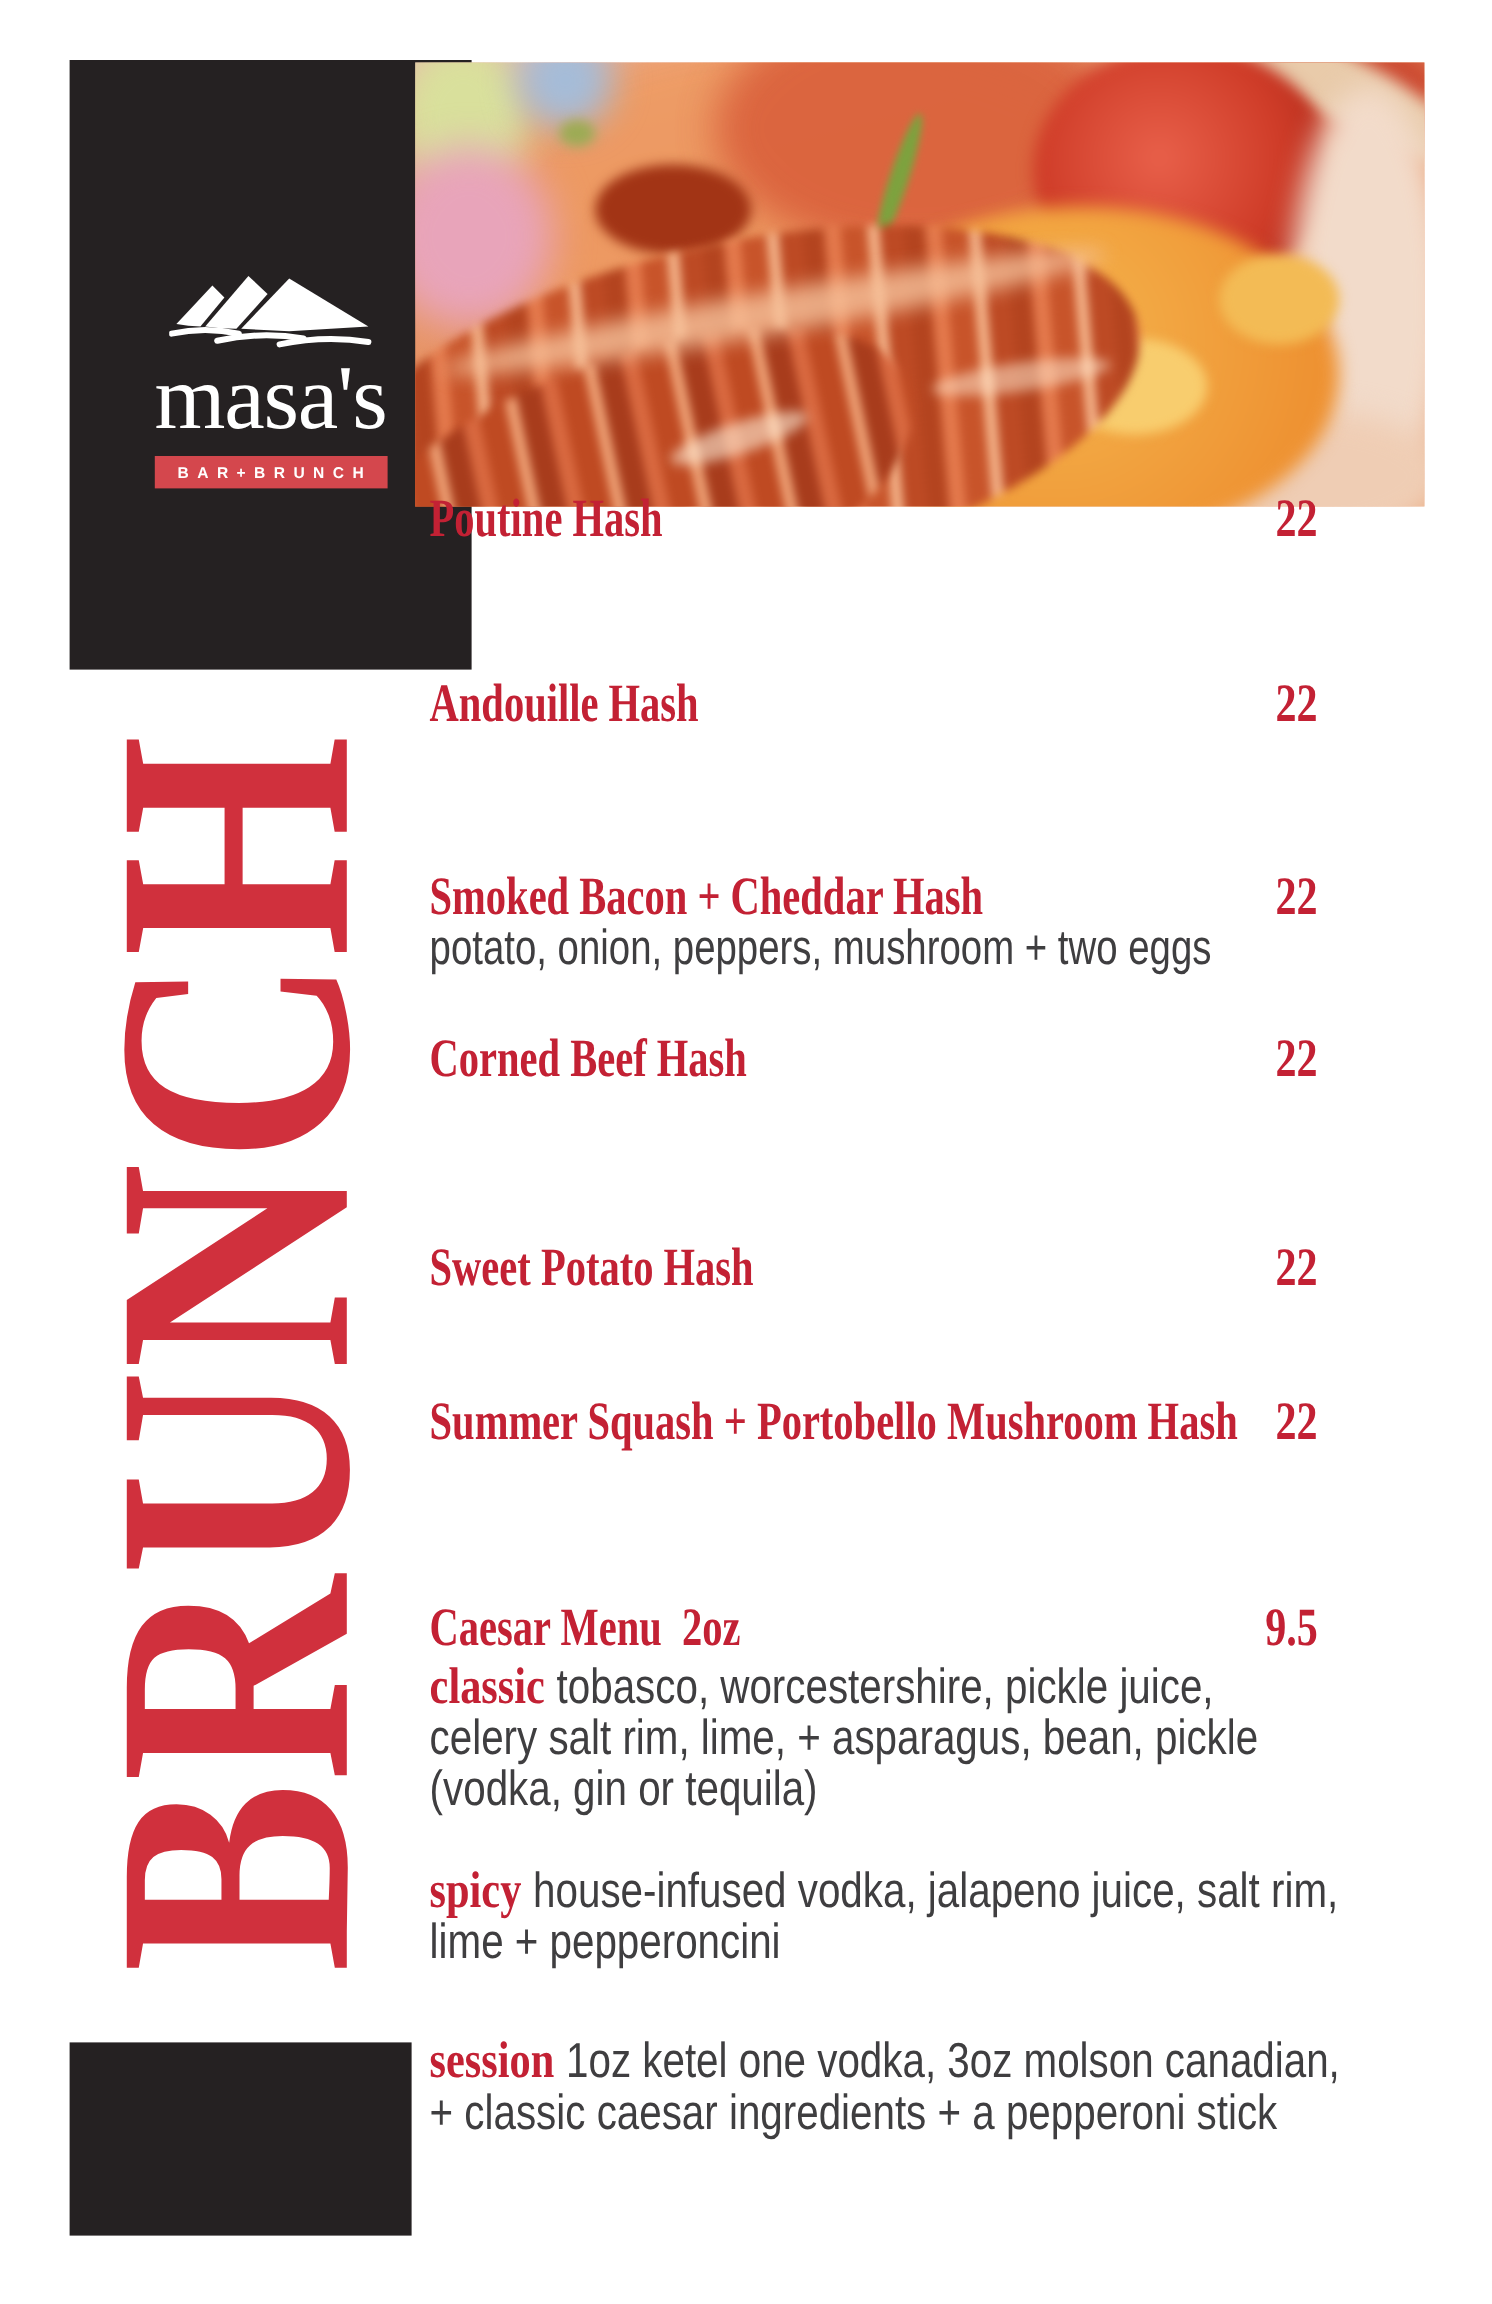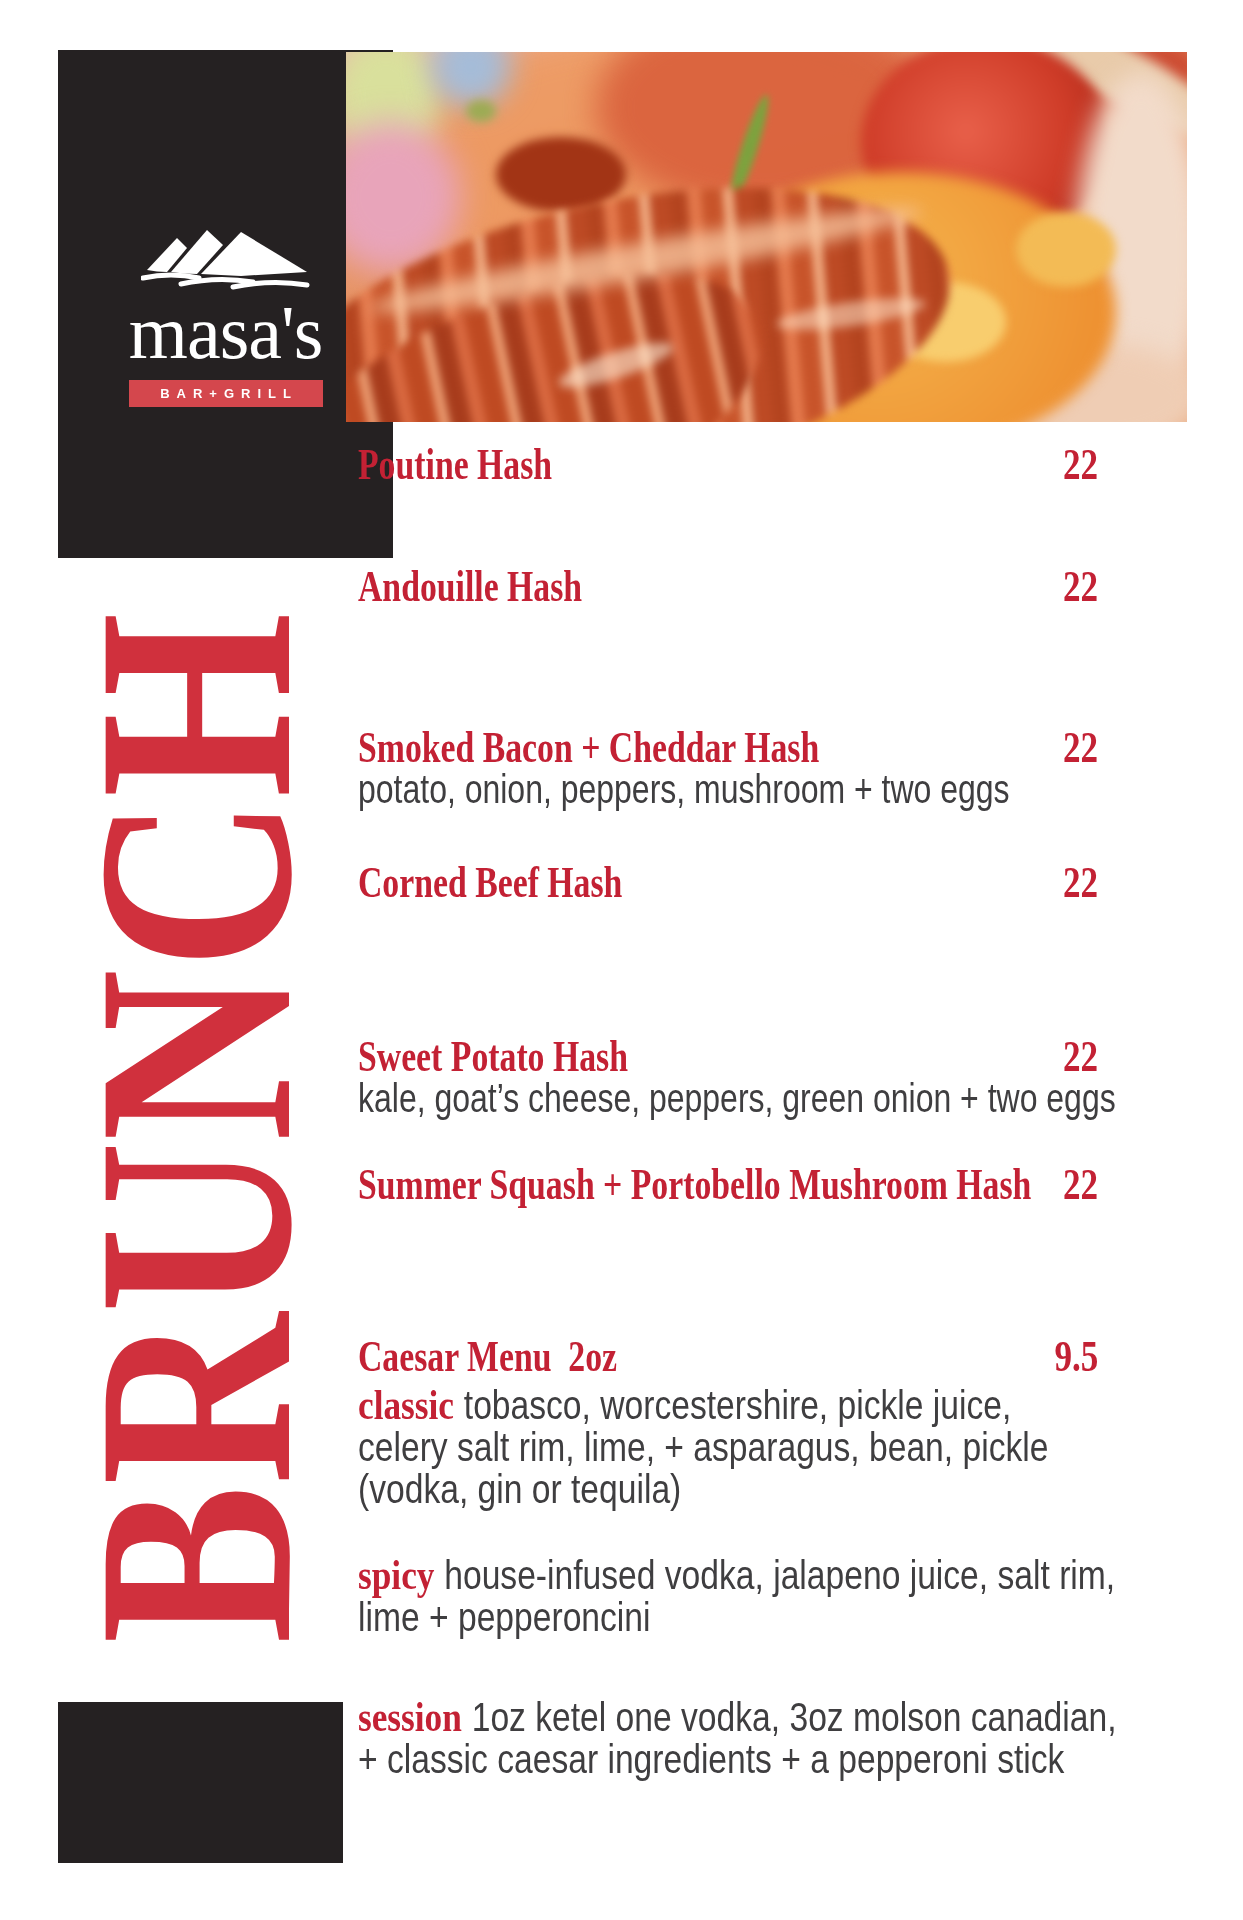--- a/index.html
+++ b/index.html
@@ -94,21 +94,21 @@
           <path d="M30 46 L66 4 L82 19 L56 48 Q42 48 30 46 Z"></path>
           <path d="M60 48 L100 6 L166 46 L100 50 Z"></path>
         </g>
         <g stroke="#ffffff" stroke-width="5" fill="none" stroke-linecap="round">
           <path d="M2 52 Q30 46 58 52"></path>
           <path d="M40 58 Q76 50 112 56"></path>
           <path d="M92 61 Q130 53 166 59"></path>
         </g>
       </svg>
       <div class="brand-name">masa's</div>
-      <div class="tagline">BAR+GRILL</div>
+      <div class="tagline">BAR+BRUNCH</div>
     </div>
   </div>
 
   <div class="photo">
     <div class="b4"></div>
     <div class="b1"></div>
     <div class="b2"></div>
     <div class="b3"></div>
     <div class="b5"></div>
     <div class="b23"></div>
@@ -129,21 +129,21 @@
     <div class="b20"></div>
     <div class="b21"></div>
   </div>
 
   <div class="brunch">
     <span>BRUNCH</span>
   </div>
 
   <div class="panel bottom"></div>
 
-  <div class="mi-row" style="top:442px">
+  <div class="mi-row" style="top:410px">
     <div class="mi-name">Poutine Hash</div>
     <span class="mi-price">22</span>
   </div>
 
   <div class="mi-row" style="top:564px">
     <div class="mi-name">Andouille Hash</div>
     <span class="mi-price">22</span>
   </div>
 
   <div class="mi-row" style="top:725px">
@@ -155,23 +155,20 @@
   </div>
 
   <div class="mi-row" style="top:860px">
     <div class="mi-name">Corned Beef Hash</div>
     <span class="mi-price">22</span>
   </div>
 
   <div class="mi-row" style="top:1034px">
     <div class="mi-name">Sweet Potato Hash</div>
     <span class="mi-price">22</span>
-  </div>
-  <div class="mi-desc" style="top:1077px">
-    <div class="dline">kale, goat’s cheese, peppers, green onion + two eggs</div>
   </div>
 
   <div class="mi-row" style="top:1162px">
     <div class="mi-name">Summer Squash + Portobello Mushroom Hash</div>
     <span class="mi-price">22</span>
   </div>
 
   <div class="mi-row" style="top:1334px">
     <div class="mi-name">Caesar Menu  2oz</div>
     <span class="mi-price">9.5</span>

